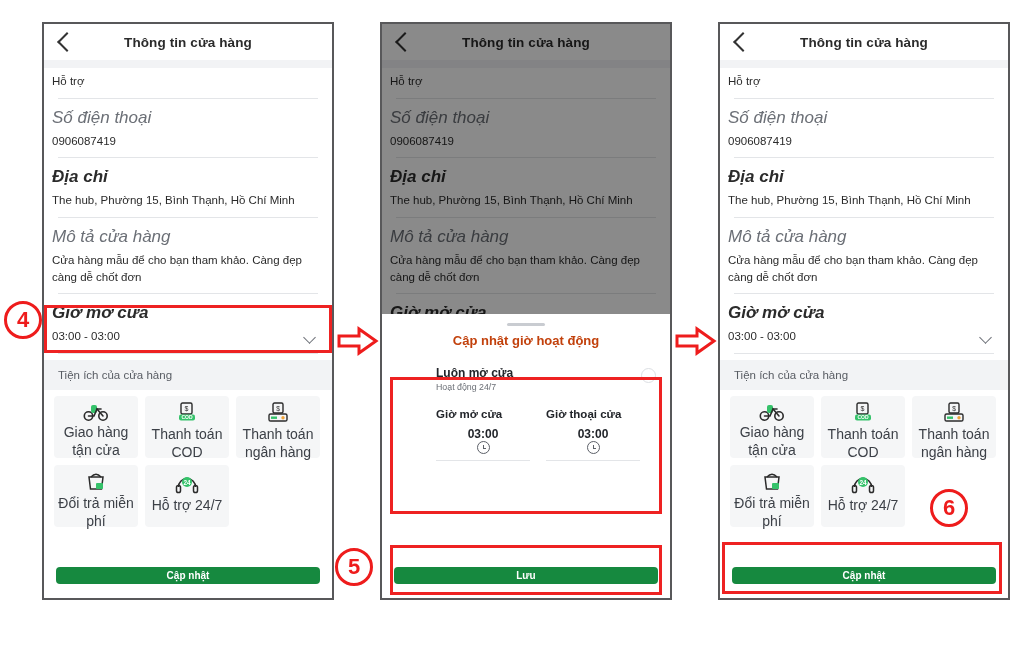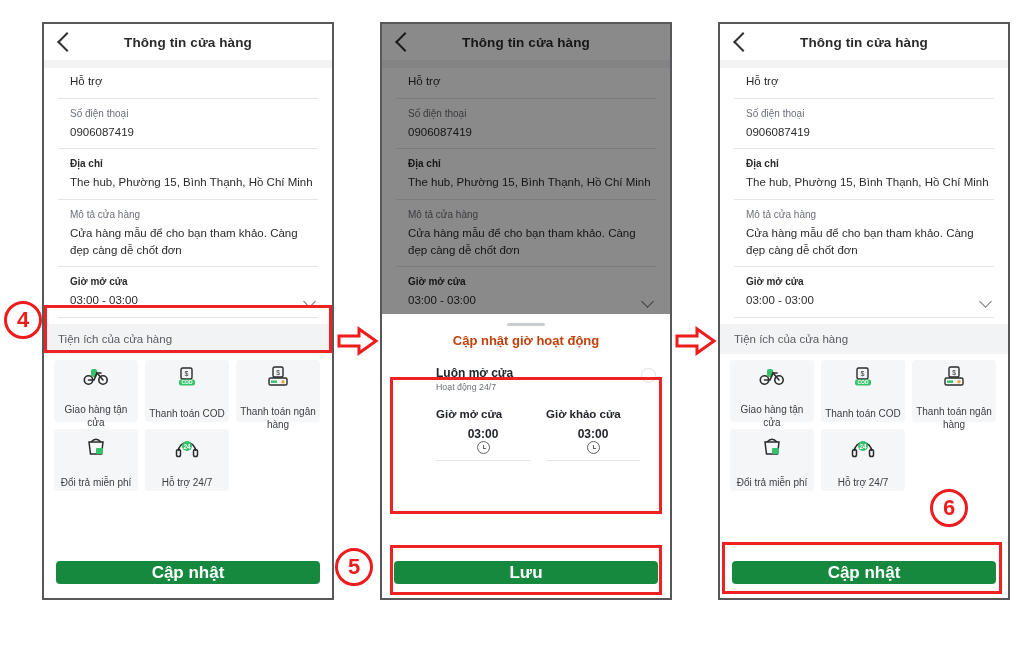--- a/index.html
+++ b/index.html
@@ -38,23 +38,23 @@
   }
   .appbar-title {
     position:absolute; left:0; right:0; text-align:center;
     font-size: 13.5px; font-weight: 700; color:#2b2b2b; letter-spacing:.1px;
   }
 
   
   .body { background:#fff; }
   .grayband { background:#f2f3f5; height: 8px; }
 
-  .field { padding: 2px 14px 0 26px; }
+  .field { padding: 2px 14px 0 8px; }
   .field .lbl {
-    font-size: 10px; color:#6b6f76; padding: 7px 0 2px 0;
+    font-size: 17px; color:#6b6f76; padding: 7px 0 2px 0; font-style: italic;
   }
   .field .lbl.bold { color:#2b2b2b; font-weight:700; }
   .field .val {
     font-size: 11.5px; color:#2b2b2b; padding: 3px 0 8px 0; line-height: 1.45;
   }
   .rule { height:1px; background:#e3e5e8; margin: 0 14px; }
 
   .hours-row {
     display:flex; align-items:center; justify-content:space-between;
   }
@@ -72,30 +72,30 @@
   .tiles {
     background:#fff; padding: 6px 10px 0 10px;
     display:flex; flex-wrap:wrap; gap: 7px;
   }
   .tile {
     width: 84px; height: 62px; background:#f5f6f7; border-radius:4px;
     display:flex; flex-direction:column; align-items:center; justify-content:flex-start;
     padding-top: 6px;
   }
   .tile .tlabel {
-    font-size: 10px; color:#3c4047; text-align:center; line-height:1.25; margin-top:18px;
+    font-size: 14px; color:#3c4047; text-align:center; line-height:1.25; margin-top:2px;
     padding: 0 3px;
   }
   .tile .ticon { height: 24px; display:flex; align-items:center; }
 
   
   .primary-btn {
     position:absolute; left: 12px; right: 12px; bottom: 14px;
-    height: 23px; background:#16893f; border-radius:4px;
-    color:#fff; font-size: 17px; font-weight:700;
+    height: 17px; background:#16893f; border-radius:4px;
+    color:#fff; font-size: 10px; font-weight:700;
     display:flex; align-items:center; justify-content:center;
   }
 
   
   .dimmer {
     position:absolute; inset:0; background: rgba(0,0,0,0.46);
   }
   .sheet {
     position:absolute; left:0; right:0; bottom:0; height: 284px;
     background:#ffffff;
@@ -340,21 +340,21 @@
           <div class="time-cols">
             <div class="time-col">
               <div class="tlbl">Giờ mở cửa</div>
               <div class="time-field">
                 <div class="tval">03:00</div>
                 <div class="clock"></div>
               </div>
               <div class="time-underline"></div>
             </div>
             <div class="time-col">
-              <div class="tlbl">Giờ khảo cửa</div>
+              <div class="tlbl">Giờ thoại cửa</div>
               <div class="time-field">
                 <div class="tval">03:00</div>
                 <div class="clock"></div>
               </div>
               <div class="time-underline"></div>
             </div>
           </div>
         </div>
 
         <div class="primary-btn">Lưu</div>

